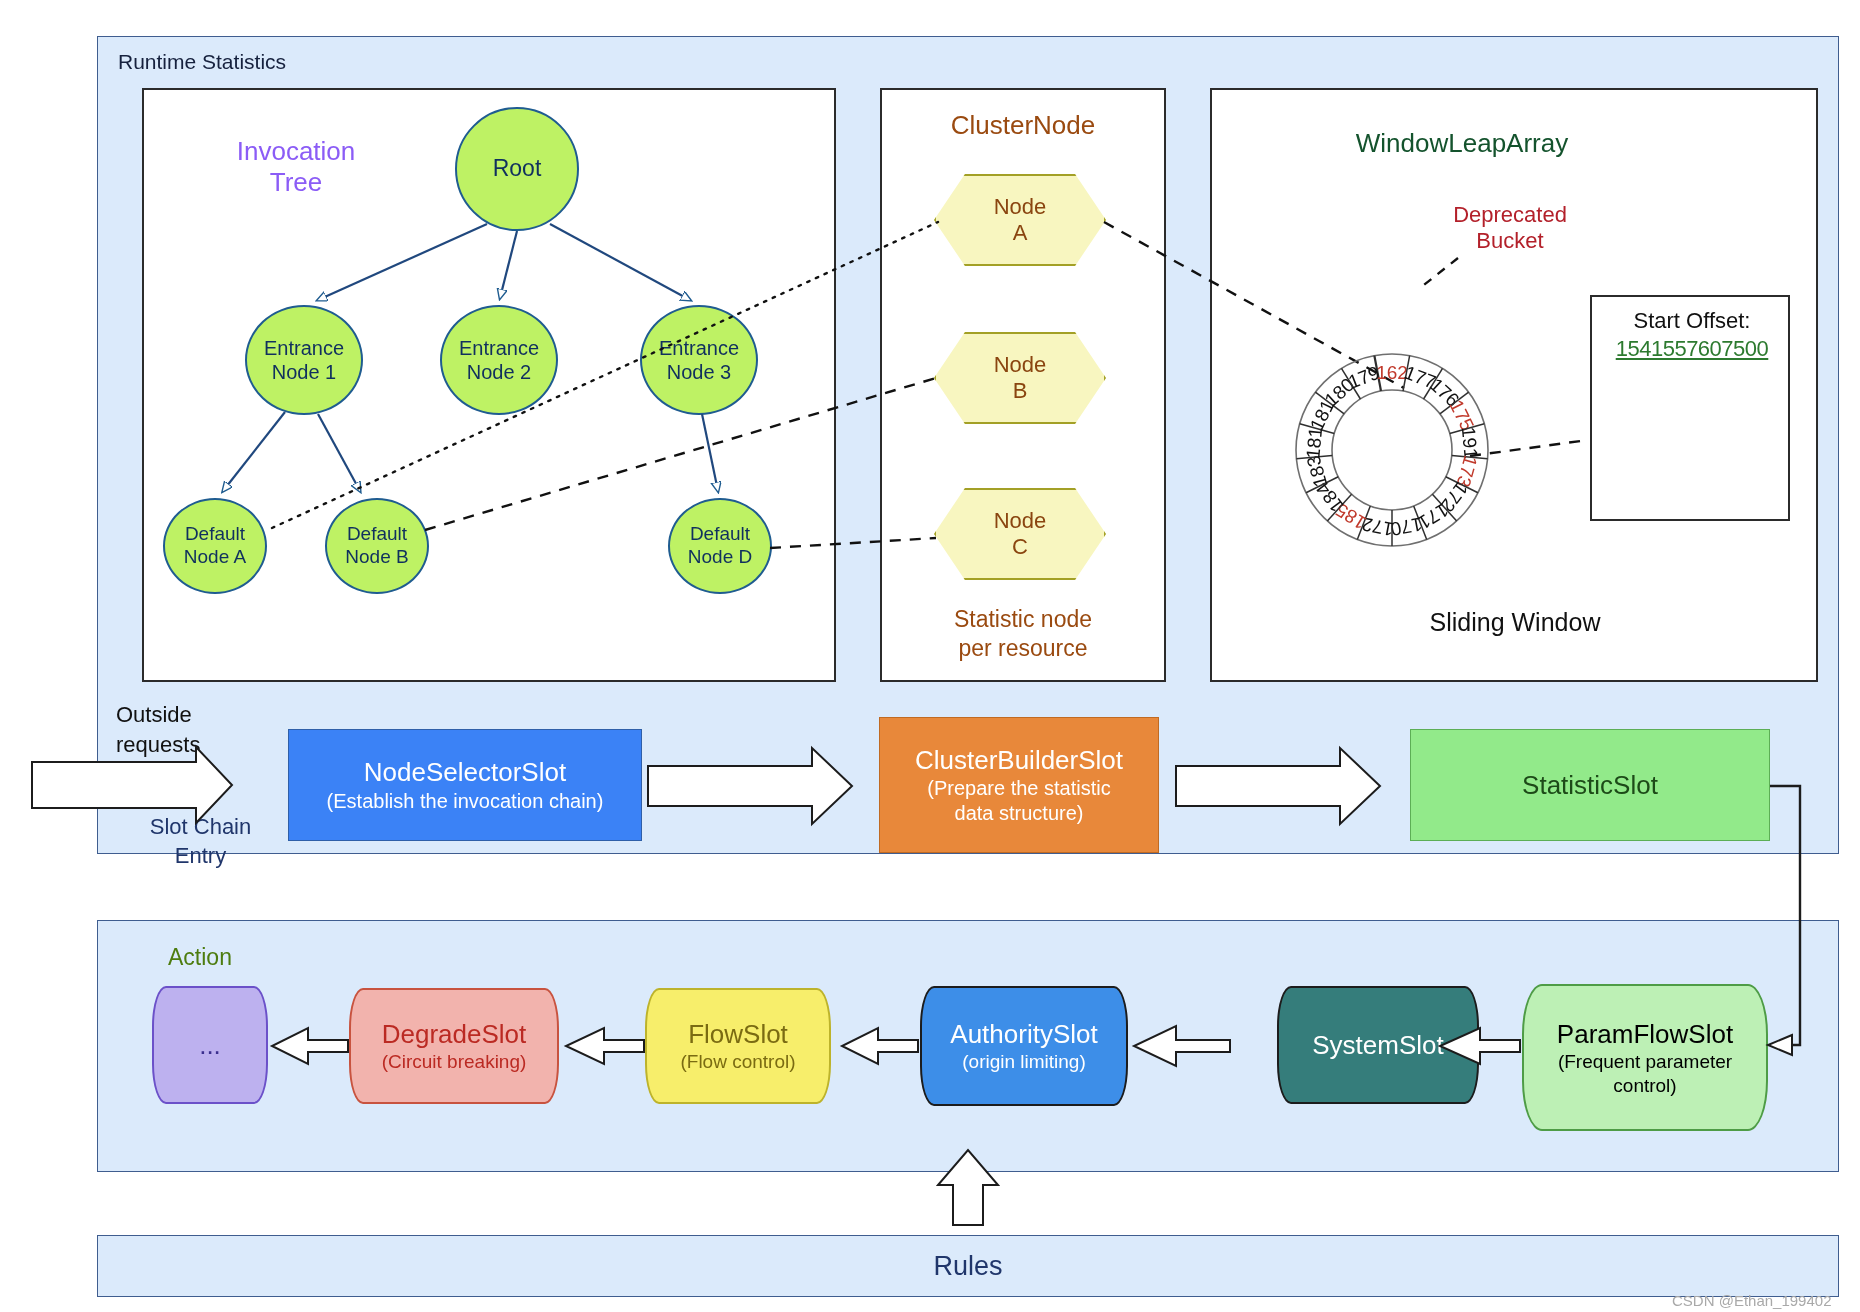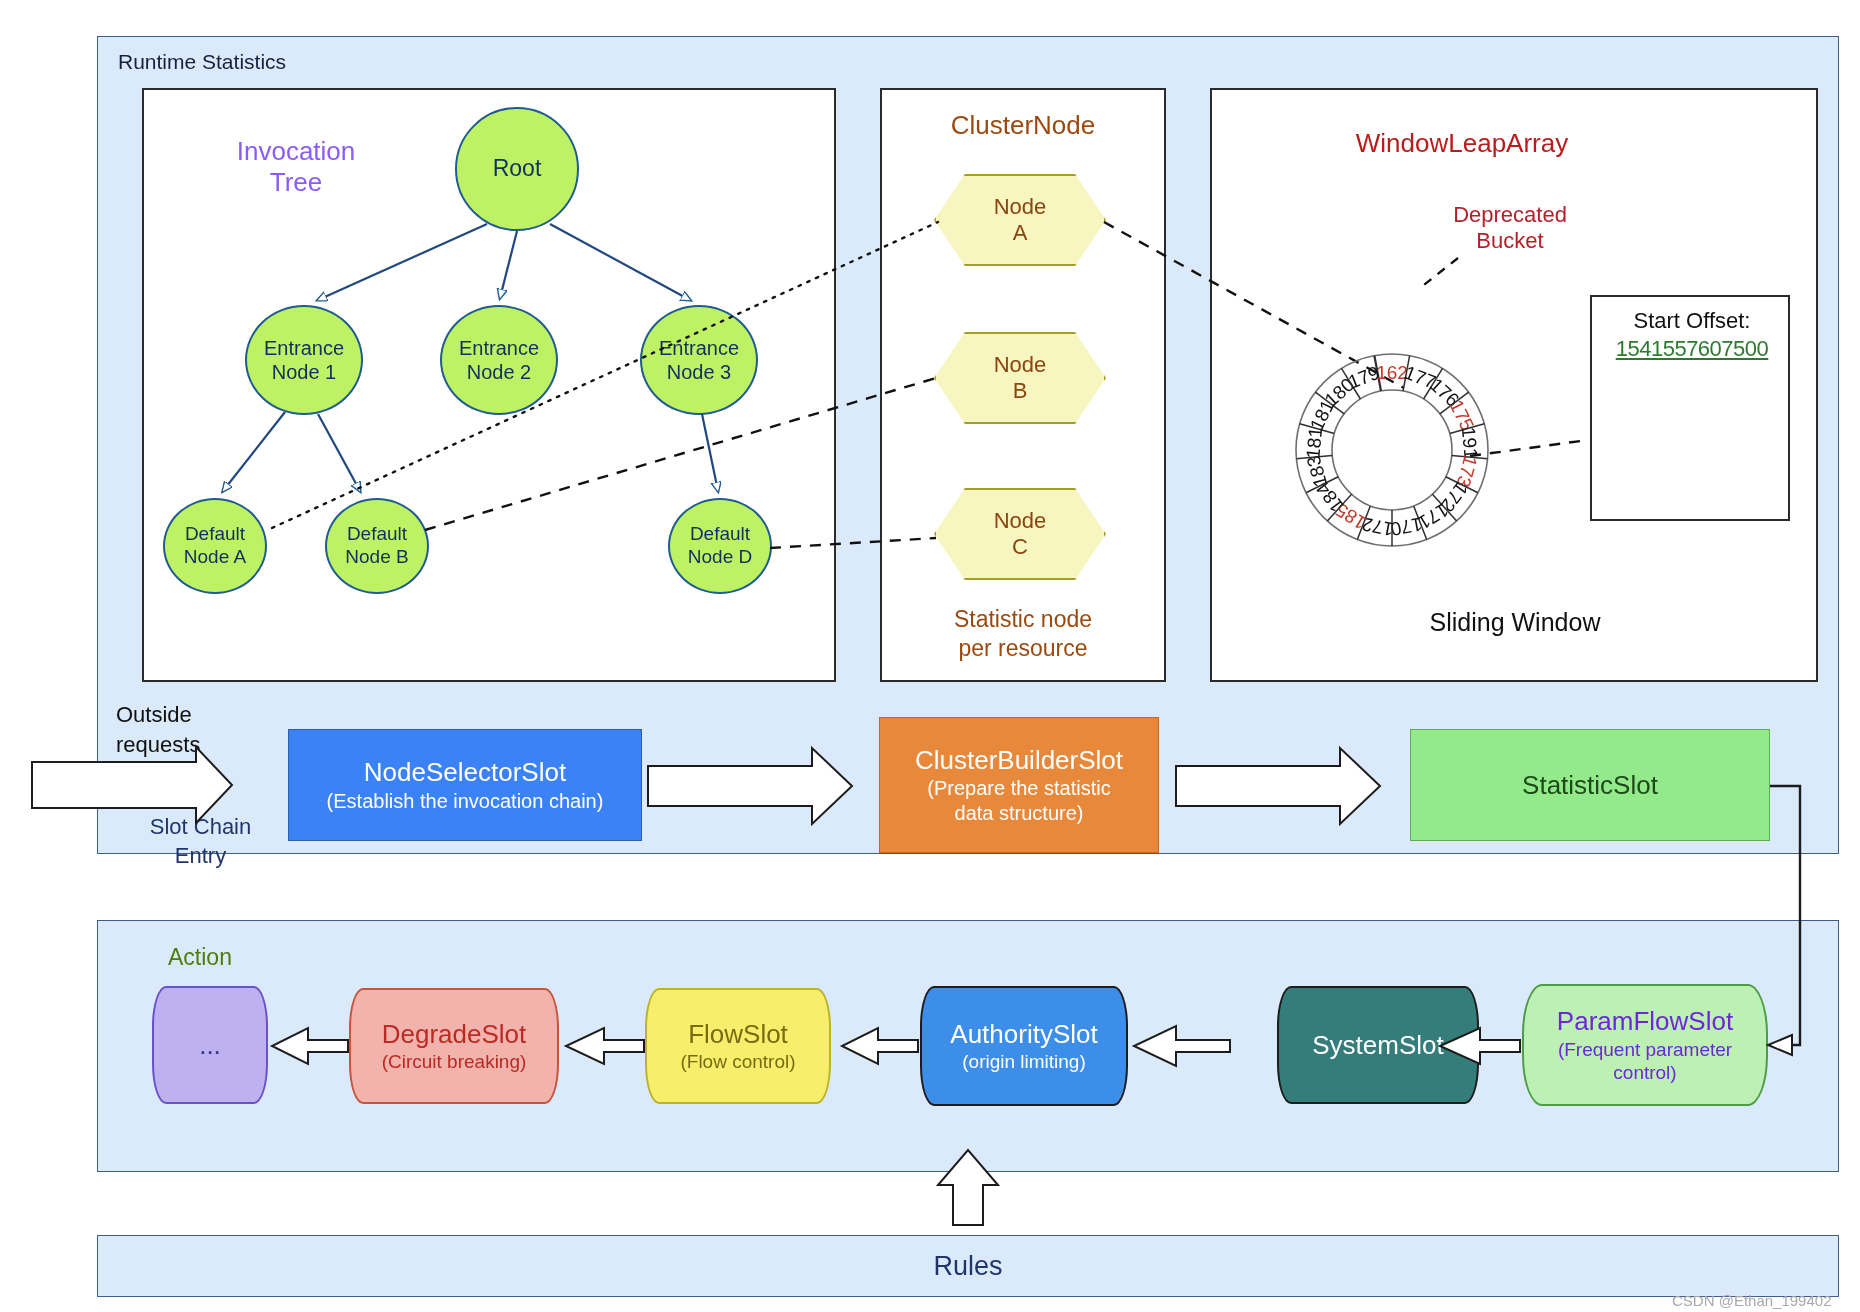--- a/index.html
+++ b/index.html
@@ -18,21 +18,21 @@
                display:flex;align-items:center;justify-content:center;}
 
   .inner-box{position:absolute;background:#ffffff;border:2px solid #2b2b2b;box-sizing:border-box;}
   #invocation-box{left:142px;top:88px;width:694px;height:594px;}
   #clusternode-box{left:880px;top:88px;width:286px;height:594px;}
   #window-box{left:1210px;top:88px;width:608px;height:594px;}
 
   .title{position:absolute;text-align:center;line-height:1.18;}
   #invocation-title{left:196px;top:136px;width:200px;font-size:26px;color:#8b5cf6;}
   #clusternode-title{left:880px;top:110px;width:286px;font-size:26px;color:#9a4a10;}
-  #window-title{left:1210px;top:128px;width:504px;font-size:26px;color:#b91c1c;}
+  #window-title{left:1210px;top:128px;width:504px;font-size:26px;color:#14532d;}
 
   #clusternode-caption{left:880px;top:605px;width:286px;font-size:23px;color:#9a4a10;
                        text-align:center;line-height:1.25;}
   #sliding-window-caption{left:1290px;top:608px;width:450px;font-size:25px;color:#111;
                        text-align:center;}
   #deprecated-label{left:1400px;top:202px;width:220px;font-size:22px;color:#b3202a;
                        text-align:center;line-height:1.2;}
 
   
   .tnode{position:absolute;border-radius:50%;background:#bef264;border:2px solid #1f5c90;
@@ -78,22 +78,22 @@
   #b-dots{left:152px;top:986px;width:116px;height:118px;background:#bdb1ef;
           border:2px solid #6b51c9;border-radius:14px/40px;color:#3b2f8f;}
   #b-degrade{left:349px;top:988px;width:210px;height:116px;background:#f2b3ad;
           border:2px solid #c8533f;border-radius:14px/40px;color:#bb2a23;}
   #b-flow{left:645px;top:988px;width:186px;height:116px;background:#f7ee6b;
           border:2px solid #bdb32b;border-radius:14px/40px;color:#7a6b12;}
   #b-authority{left:920px;top:986px;width:208px;height:120px;background:#3d8ee8;
           border-radius:14px/40px;color:#ffffff;}
   #b-system{left:1277px;top:986px;width:202px;height:118px;background:#357d7b;
           border-radius:14px/40px;color:#ffffff;}
-  #b-paramflow{left:1522px;top:984px;width:246px;height:122px;background:#bdf0b5;
-          border:2px solid #4e9c46;border-radius:20px/50px;color:#6d28d9;}
+  #b-paramflow{left:1522px;top:984px;width:246px;height:147px;background:#bdf0b5;
+          border:2px solid #4e9c46;border-radius:20px/50px;color:#000000;}
 
   #rules-text{font-size:27px;color:#20366b;}
 
   
   #outside-requests{left:116px;top:700px;width:170px;font-size:22px;color:#111;
                     text-align:left;line-height:1.35;}
   #slotchain-entry{left:118px;top:813px;width:165px;font-size:22px;color:#20366b;
                     text-align:center;line-height:1.3;}
   #action-label{left:168px;top:944px;font-size:23px;color:#4d7c0f;}
 

